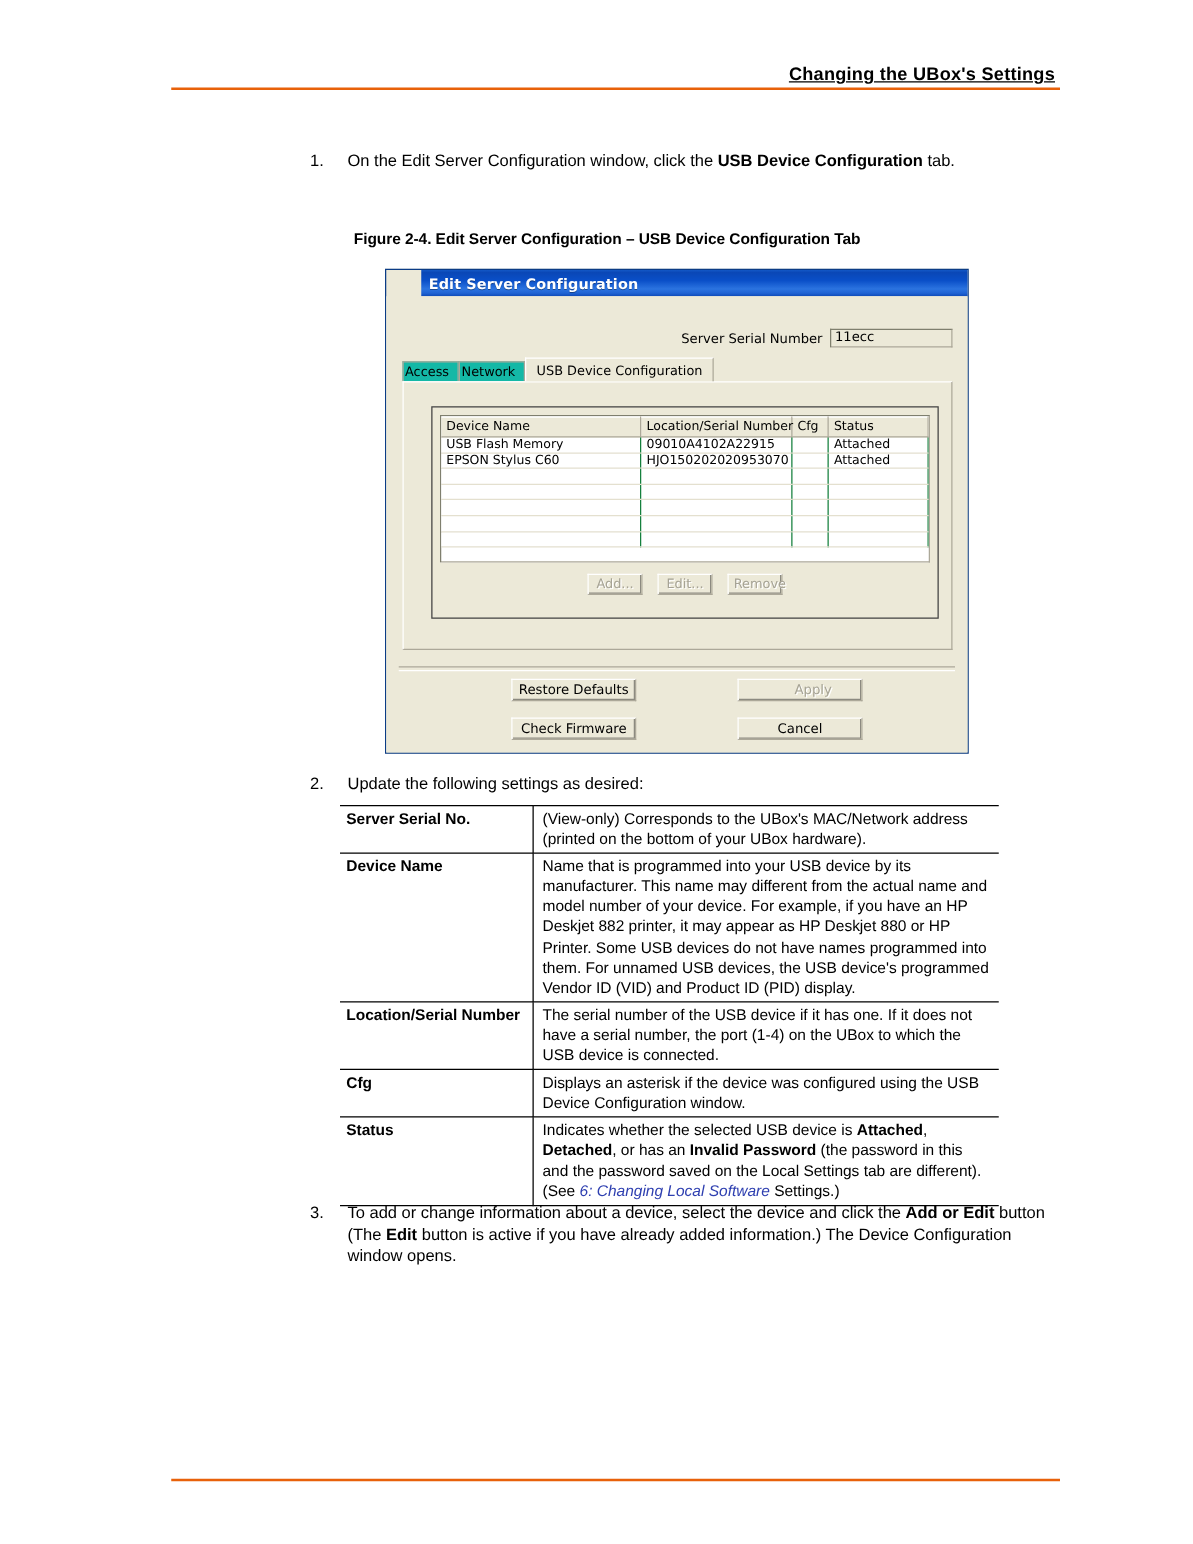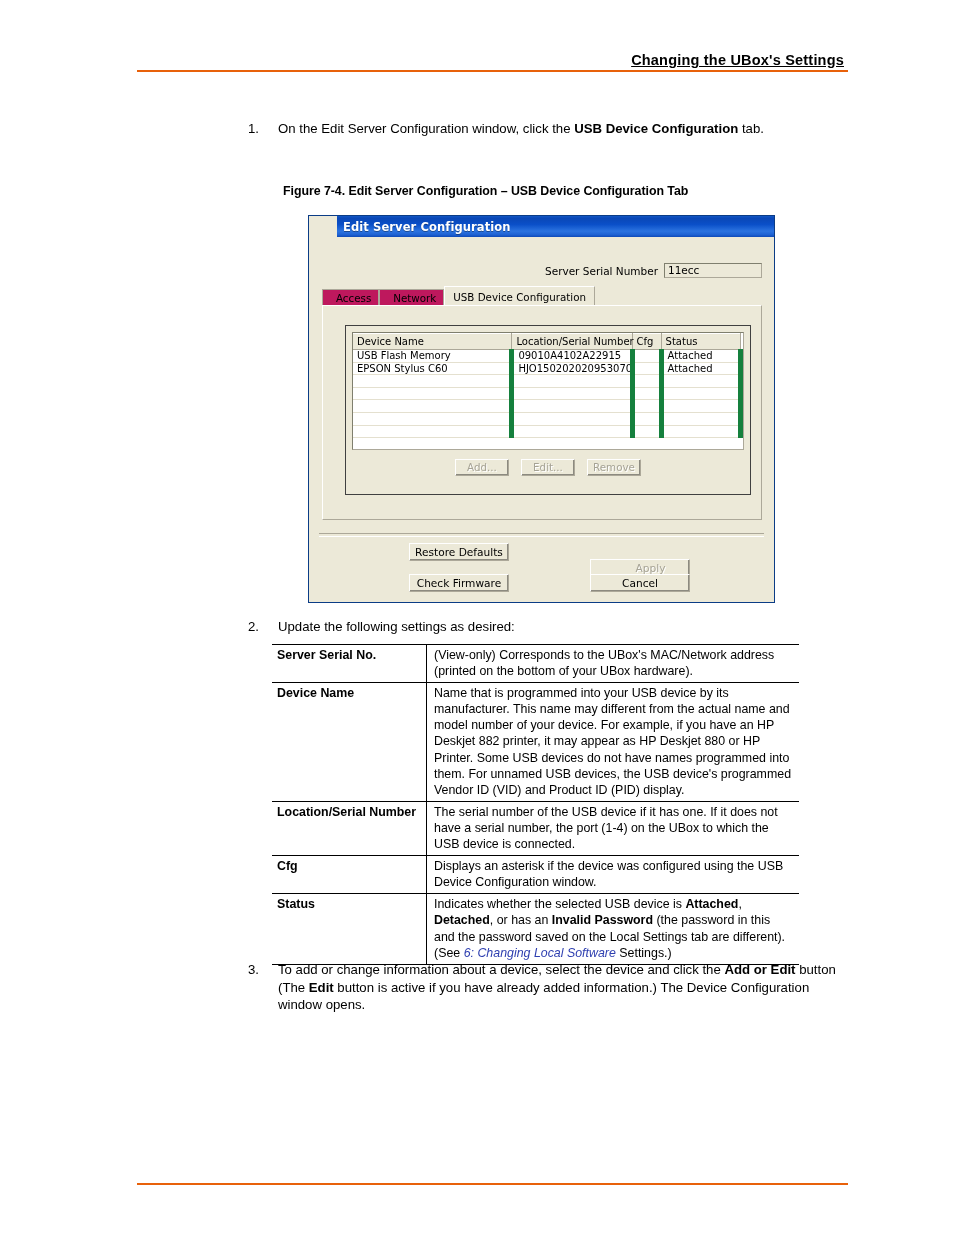--- a/index.html
+++ b/index.html
@@ -136,22 +136,22 @@
   .tabstrip {
     position: absolute;
     left: 13px;
     top: 50px;
     display: flex;
     align-items: flex-end;
     height: 18px;
   }
   .tab {
     font-size: 10.3px;
-    padding: 2px 7px 2px 13px;
-    background: #be185d;
+    padding: 2px 7px 2px 1px;
+    background: #14b8a6;
     border: 1px solid #ACA899;
     border-bottom: none;
     box-sizing: border-box;
     height: 16px;
     line-height: 12px;
     color: #000;
     white-space: nowrap;
   }
   .tab.selected {
     height: 19px;
@@ -219,21 +219,21 @@
     border-top: 1px solid #FFFFFF;
     font-weight: normal;
     text-align: left;
     padding: 1px 0 1px 4px;
     height: 13px;
     font-size: 10px;
     color: #000;
     white-space: nowrap;
   }
   table.grid td {
-    border-right: 5px solid #15803d;
+    border-right: 1px solid #15803d;
     border-bottom: 1px solid #E4E0CF;
     padding: 0 0 0 4px;
     height: 11.6px;
     font-size: 10px;
     color: #000;
     white-space: nowrap;
     overflow: hidden;
     background: #FFFFFF;
   }
   .col-name   { width: 41%; }
@@ -263,21 +263,21 @@
     box-sizing: border-box;
     text-align: center;
     line-height: 15px;
     height: 17px;
     padding: 0 4px;
   }
   .btn.disabled {
     color: #A6A395;
     text-shadow: 1px 1px 0 #FFFFFF;
   }
-  .btn.sm { width: 54px; margin-top: 12px; }
+  .btn.sm { width: 44px; margin-top: 12px; }
 
   
   .dlg-sep {
     position: absolute;
     left: 10px;
     right: 10px;
     top: 296px;
     height: 2px;
     border-top: 1px solid #ACA899;
     border-bottom: 1px solid #FFFFFF;
@@ -290,21 +290,21 @@
   }
   .bottom-btns .btn {
     position: absolute;
     width: 100px;
     height: 18px;
     line-height: 16px;
     font-size: 10.6px;
   }
   #btn-restore   { left: 100px; top: 0px; }
   #btn-firmware  { left: 100px; top: 31px; }
-  #btn-apply     { left: 281px; top: 16px; padding-left: 25px; }
+  #btn-apply     { left: 281px; top: 0px; padding-left: 25px; }
   #btn-cancel    { left: 281px; top: 31px; }
 
   
   .def-table {
     position: absolute;
     left: 272px;
     top: 644px;
     width: 527px;
     border-collapse: collapse;
     font-size: 12.4px;
@@ -350,21 +350,21 @@
 <div class="page-header">
   <div class="header-title">Changing the UBox's Settings</div>
   <div class="rule-orange"></div>
 </div>
 
 <div class="step" id="step-1">
   <div class="num">1.</div>
   <div class="body"><span>On the Edit Server Configuration window, click the </span><b>USB Device Configuration</b><span> tab.</span></div>
 </div>
 
-<div class="figure-caption">Figure 7-4. Edit Server Configuration – USB Device Configuration Tab</div>
+<div class="figure-caption">Figure 2-4. Edit Server Configuration – USB Device Configuration Tab</div>
 
 <div class="dialog">
 
   <div class="titlebar">
     <span class="titlebar-text">Edit Server Configuration</span>
   </div>
 
   <div class="dlg-body">
 
     <div class="serial-row">

